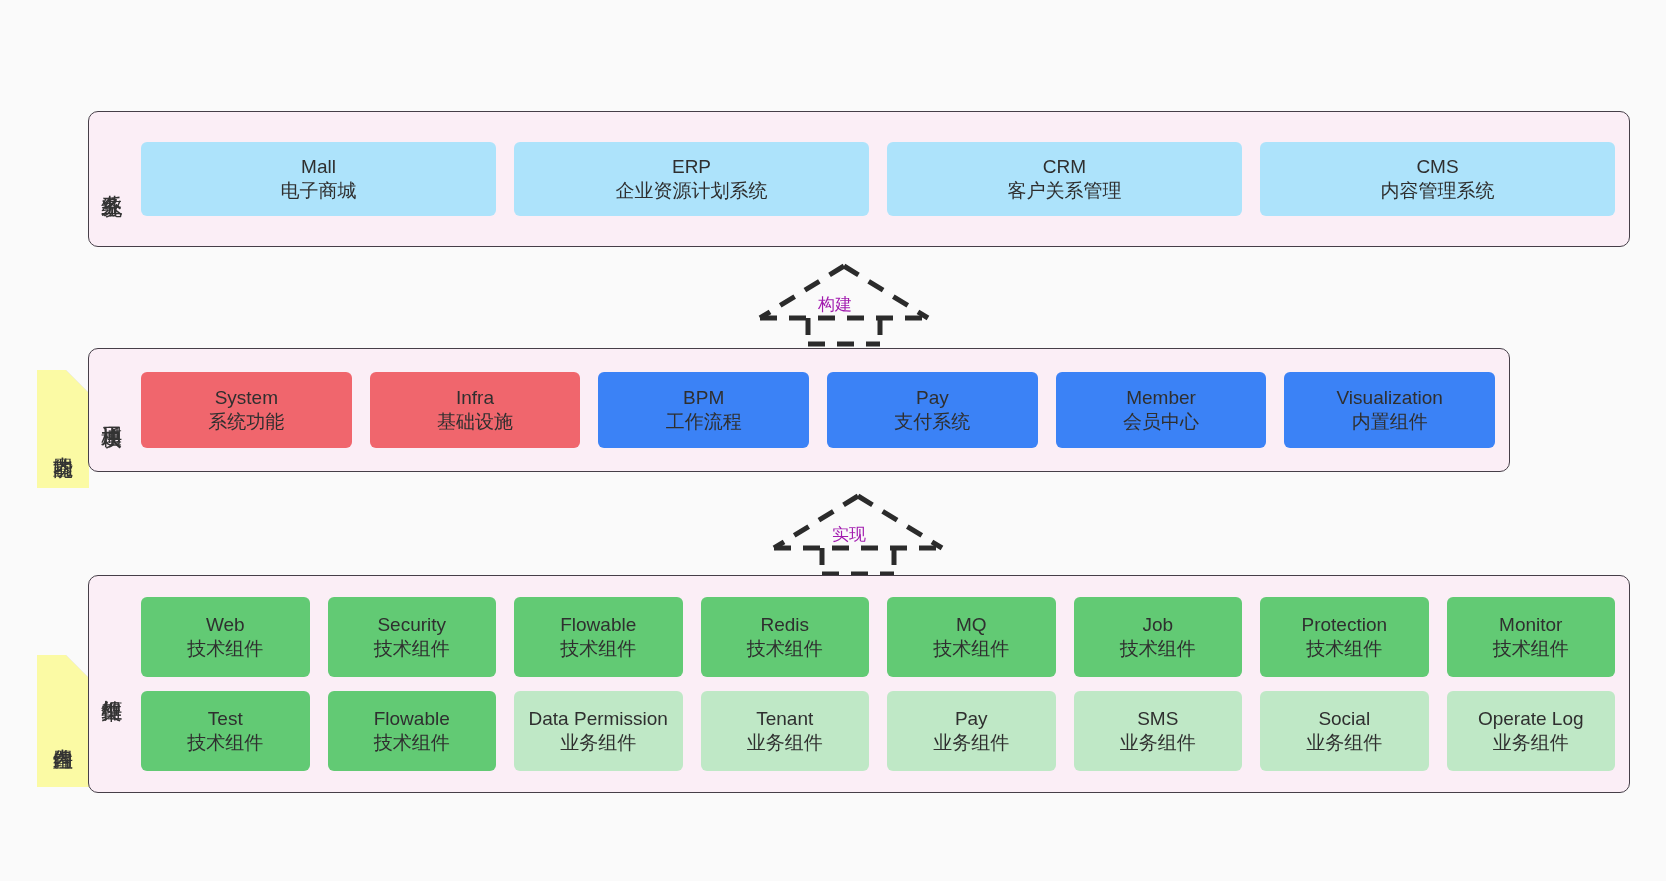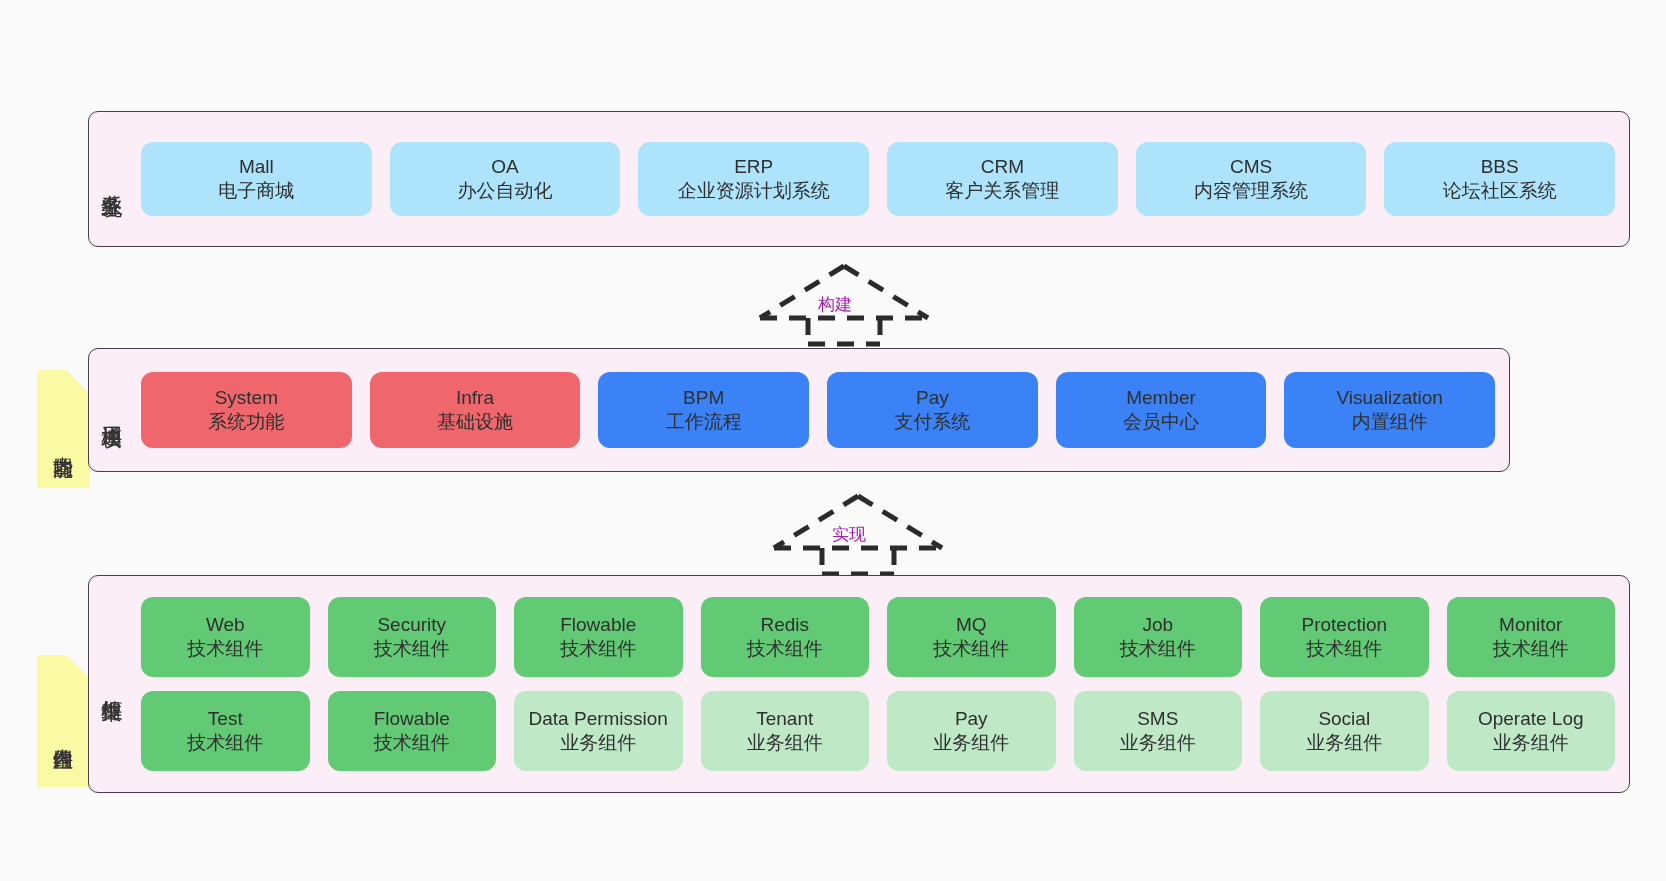--- a/index.html
+++ b/index.html
@@ -65,21 +65,21 @@
 
   .cards-row {
     display: flex;
     flex-direction: row;
     align-items: stretch;
     gap: 18px;
   }
 
   .card {
     flex: 1 1 0;
-    border-radius: 12px;
+    border-radius: 6px;
     display: flex;
     flex-direction: column;
     align-items: center;
     justify-content: center;
     text-align: center;
     font-size: 19px;
     line-height: 1.26;
     color: #2f2f2f;
     box-sizing: border-box;
     padding: 4px 6px;
@@ -162,38 +162,30 @@
 
   <div class="layer" id="layer-business">
     <div class="layer-caption">业务系统</div>
     <div class="layer-body">
       <div class="cards-row">
         <div class="card c-blue">
           <span class="ln">Mall</span>
           <span class="ln">电子商城</span>
         </div>
         <div class="card c-blue">
-          <span class="ln">OA</span>
-          <span class="ln">办公自动化</span>
-        </div>
-        <div class="card c-blue">
           <span class="ln">ERP</span>
           <span class="ln">企业资源计划系统</span>
         </div>
         <div class="card c-blue">
           <span class="ln">CRM</span>
           <span class="ln">客户关系管理</span>
         </div>
         <div class="card c-blue">
           <span class="ln">CMS</span>
           <span class="ln">内容管理系统</span>
-        </div>
-        <div class="card c-blue">
-          <span class="ln">BBS</span>
-          <span class="ln">论坛社区系统</span>
         </div>
       </div>
     </div>
   </div>
 
   <div class="arrow-wrap" id="arrow-build">
     <svg width="176" height="84" viewBox="0 0 176 84">
       <path d="M88 4 L172 56" fill="none" stroke="#2b2b2b" stroke-width="5" stroke-dasharray="17,12" stroke-linecap="butt"></path>
       <path d="M88 4 L4 56" fill="none" stroke="#2b2b2b" stroke-width="5" stroke-dasharray="17,12" stroke-linecap="butt"></path>
       <path d="M4 56 L172 56" fill="none" stroke="#2b2b2b" stroke-width="5" stroke-dasharray="17,12" stroke-linecap="butt"></path>

